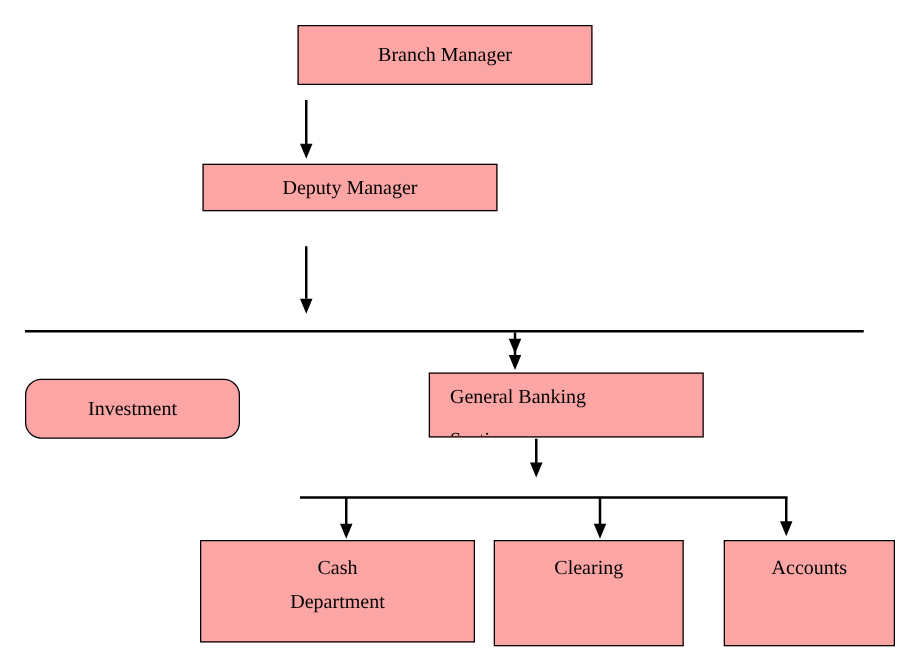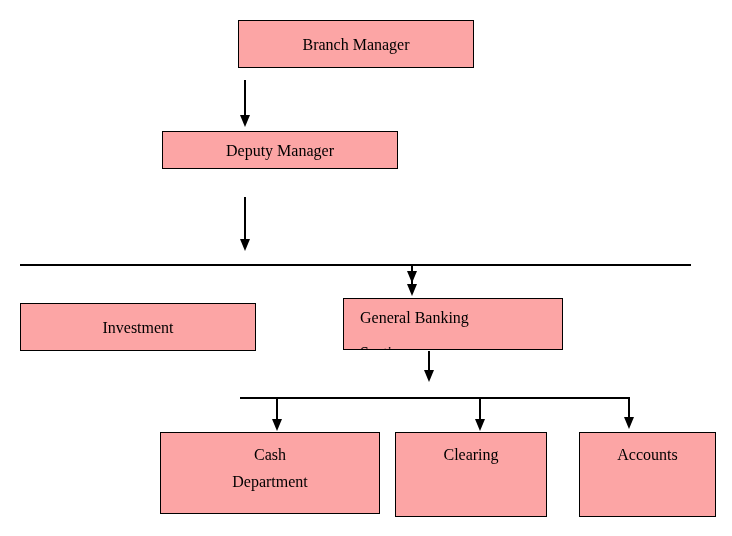--- a/index.html
+++ b/index.html
@@ -91,21 +91,21 @@
 
   <div class="stem" style="left:244px; top:197px; height:42px;"></div>
   <div class="head" style="left:240px; top:239px;"></div>
 
   <div class="hline" style="left:20px; top:264px; width:671px;"></div>
 
   <div class="stem" style="left:411px; top:266px; height:20px;"></div>
   <div class="head" style="left:407px; top:271px;"></div>
   <div class="head" style="left:407px; top:284px;"></div>
 
-  <div class="box" style="left:20px; top:303px; width:236px; height:48px;">
+  <div class="box" style="left:20px; top:303px; width:172px; height:48px;border-radius:13px;">
     <span>Investment</span>
   </div>
 
   <div class="box clipped" style="left:343px; top:298px; width:220px; height:52px;">
     <span class="gb-line1">General Banking</span>
     <span class="gb-line2">Section</span>
   </div>
 
   <div class="stem" style="left:428px; top:351px; height:20px;"></div>
   <div class="head" style="left:424px; top:370px;"></div>

